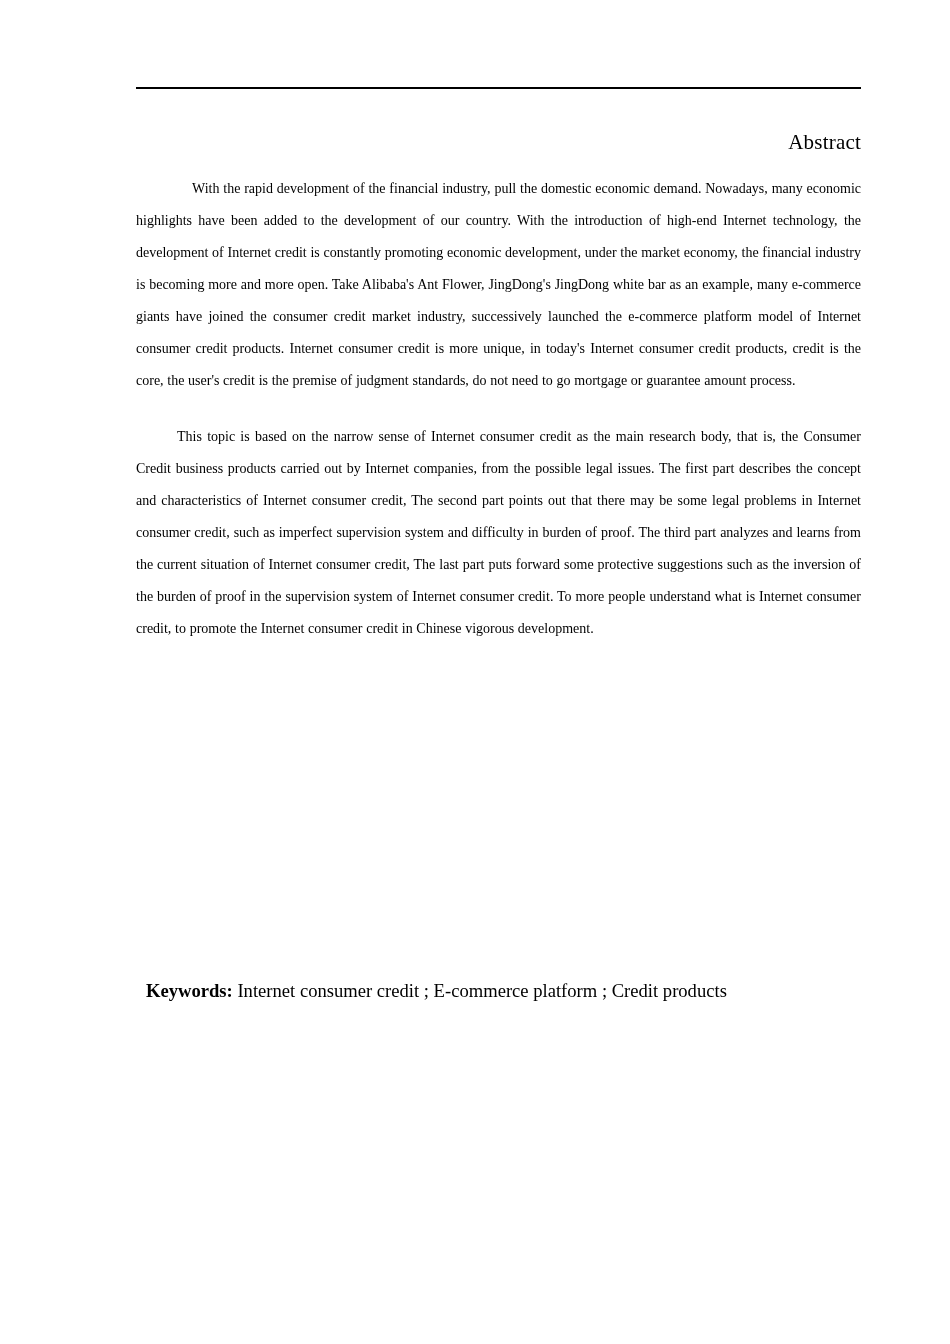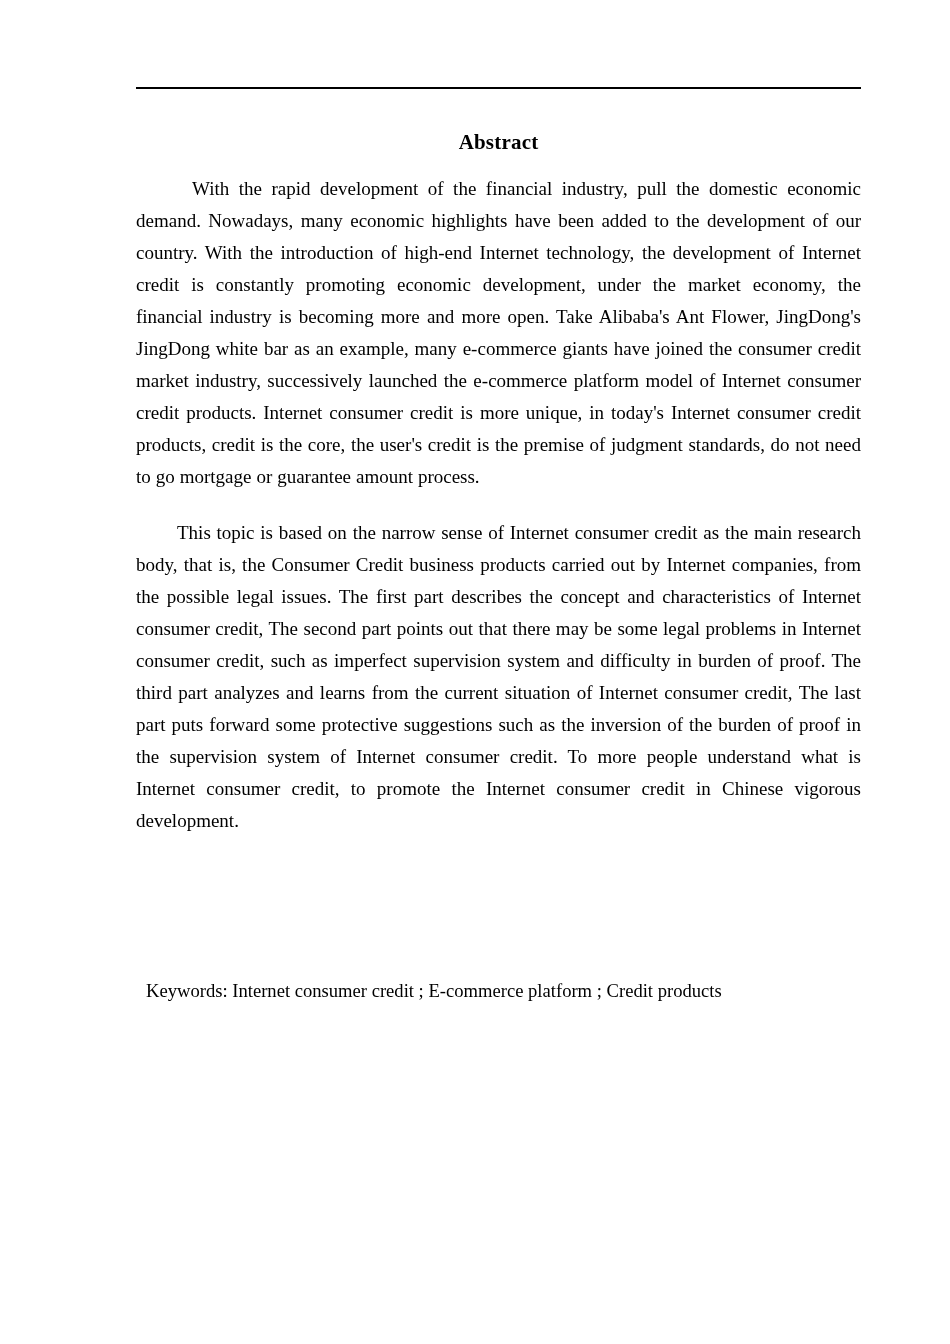--- a/index.html
+++ b/index.html
@@ -34,38 +34,38 @@
     width: 725px;
     height: 0;
     border-top: 2px solid #000000;
   }
 
   .doc-title {
     position: absolute;
     left: 136px;
     top: 113px;
     width: 725px;
-    text-align: center;
+    text-align: right;
     font-size: 21px;
     line-height: 30px;
-    font-weight: bold;
+    font-weight: normal;
     letter-spacing: 0.2px;
   }
 
   .body-block {
     position: absolute;
     left: 136px;
     top: 173px;
     width: 725px;
   }
 
   p.para {
     margin: 0;
     padding: 0;
-    font-size: 19px;
+    font-size: 14px;
     line-height: 32px;
     text-align: justify;
     text-justify: inter-word;
     text-align-last: left;
     word-spacing: 0.2px;
   }
 
   p.para-1 { text-indent: 56px; }
   p.para-2 { text-indent: 41px; margin-top: 24px; }
 
@@ -74,21 +74,21 @@
     left: 136px;
     top: 975px;
     width: 725px;
     font-size: 18.6px;
     line-height: 32px;
     text-align: left;
     text-indent: 10px;
   }
 
   .keywords-label {
-    font-weight: normal;
+    font-weight: bold;
   }
 
   .keywords-value {
     font-weight: normal;
   }
 </style>
 </head>
 <body>
 
 <div class="page">

